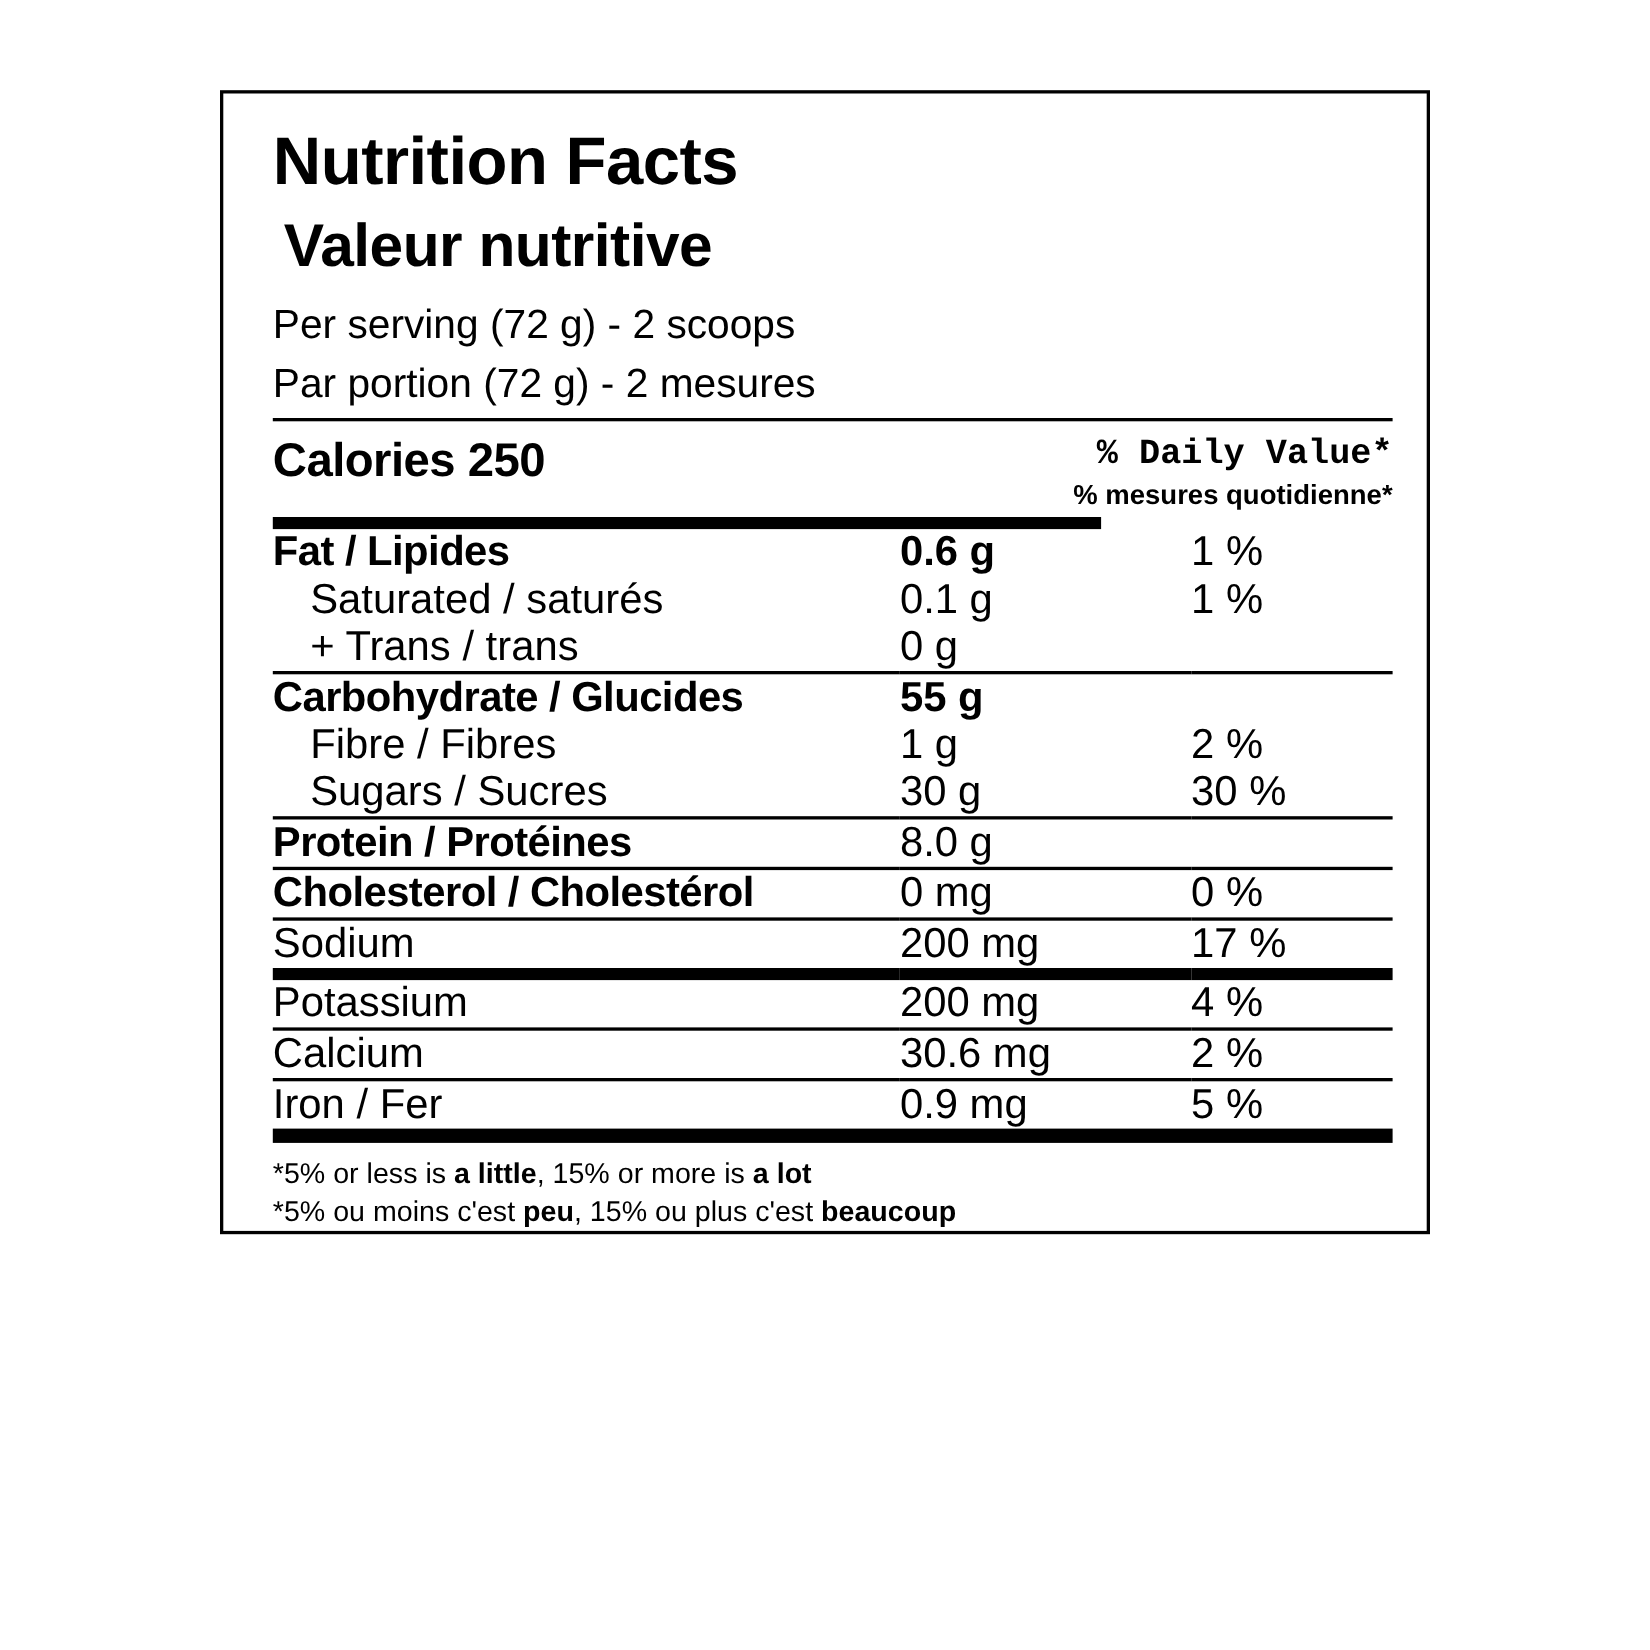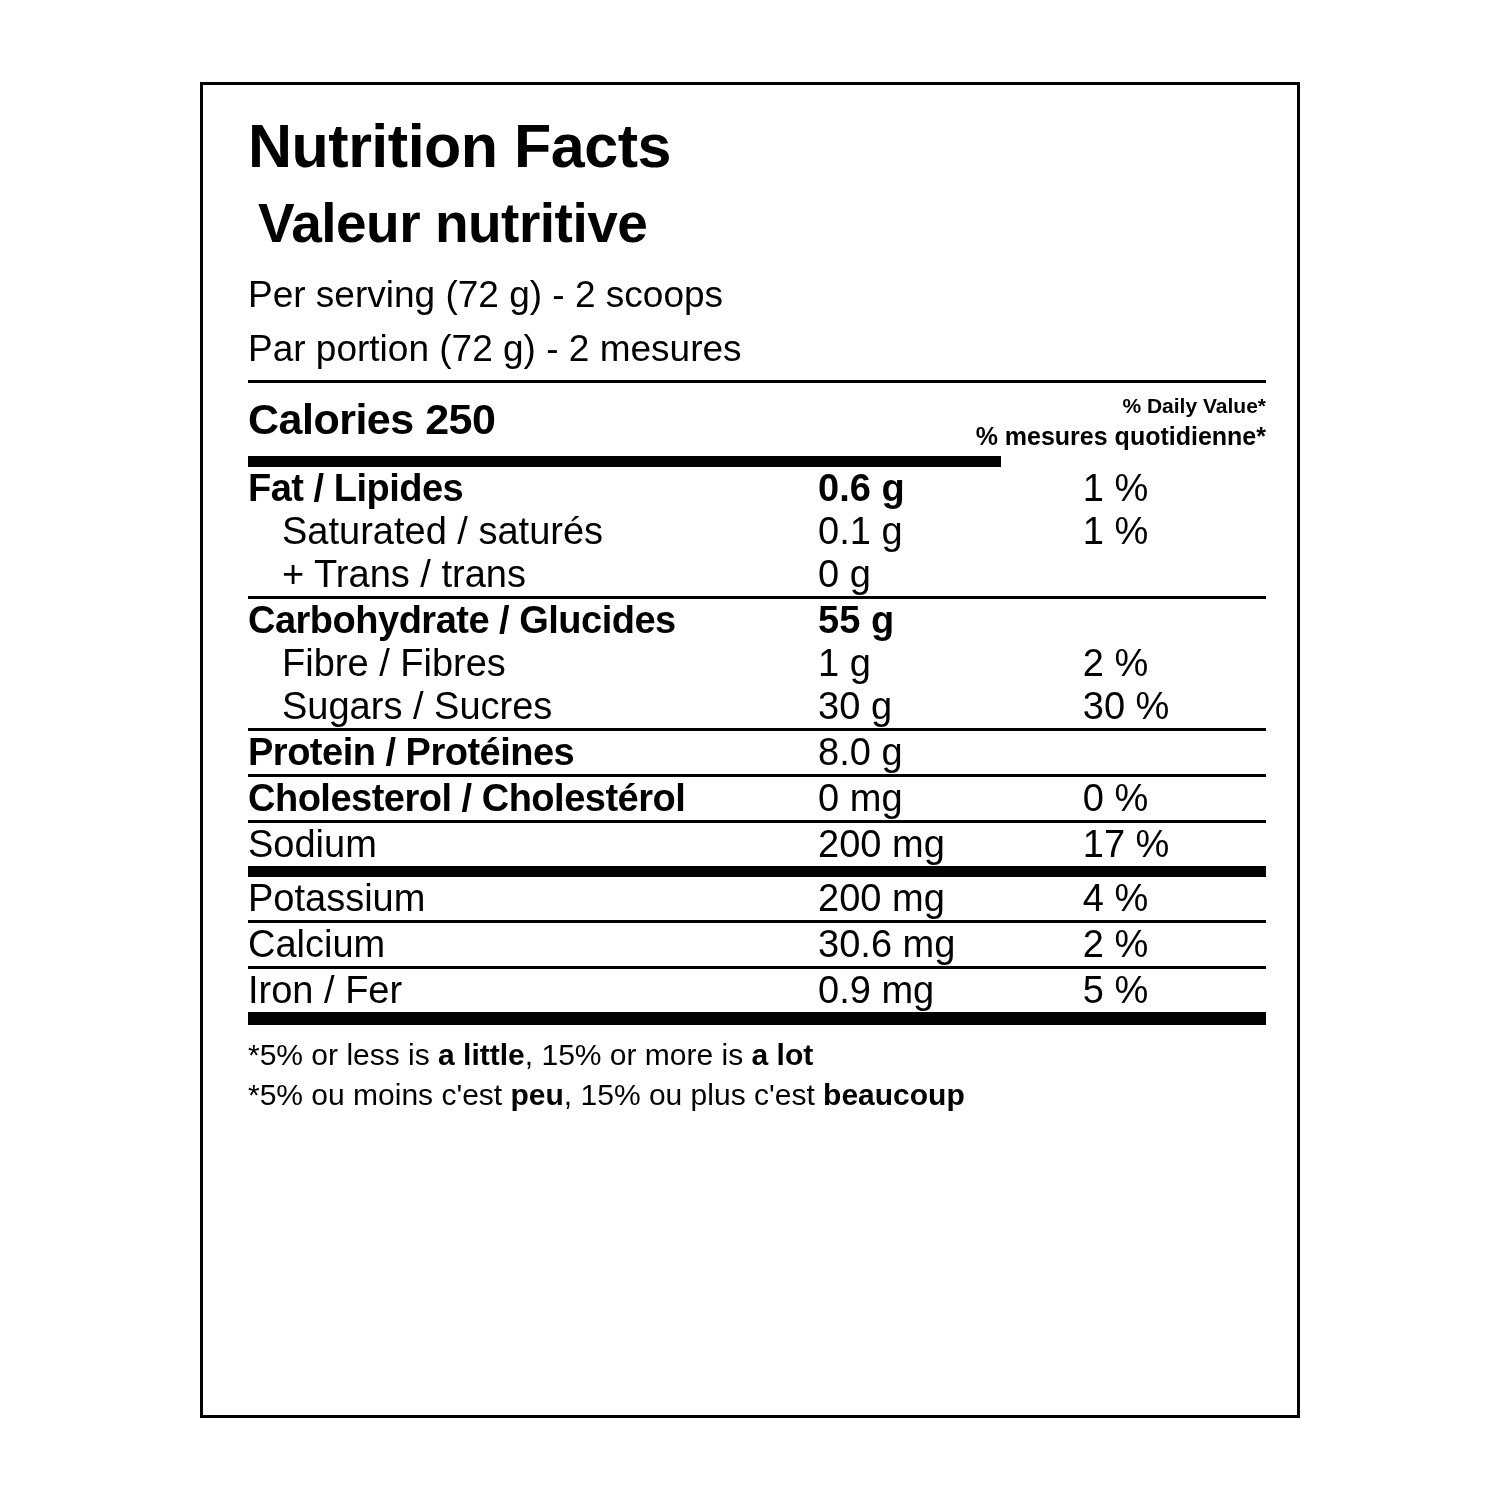--- a/index.html
+++ b/index.html
@@ -12,21 +12,21 @@
     height: 1500px;
     font-family: "Liberation Sans", sans-serif;
     color: #000000;
     position: relative;
   }
   .panel {
     position: absolute;
     left: 200px;
     top: 82px;
     width: 1100px;
-    height: 1336px;
+    height: 1040px;
     border: 3px solid #000000;
     background: #ffffff;
     box-sizing: border-box;
   }
   .inner {
     position: absolute;
     left: 45px;
     top: 22px;
     width: 1018px;
   }
@@ -75,22 +75,23 @@
     font-weight: bold;
     letter-spacing: -0.5px;
     padding-top: 6px;
   }
   .dv-block {
     text-align: right;
     line-height: 1.28;
     padding-top: 4px;
   }
   .dv-en {
-    font-size: 21px;
-    font-weight: bold;
+    font-size: 32px;
+    font-weight: bold;
+    font-family: Liberation Mono, monospace;
   }
   .dv-fr {
     font-size: 25px;
     font-weight: bold;
   }
 
   
   .cal-underline {
     height: 11px;
     background: #000;
@@ -125,21 +126,21 @@
   .r-dv {
     font-size: 38px;
     padding-right: 6px;
   }
 
   tr.sep-thin > td { border-top: 3px solid #000; }
   tr.sep-thick > td { border-top: 11px solid #000; }
 
   .footnotes {
     padding-top: 10px;
-    font-size: 30px;
+    font-size: 26px;
     line-height: 1.35;
   }
   .footnotes b { font-weight: bold; }
 </style>
 </head>
 <body>
 
 <div class="panel">
   <div class="inner">
 

